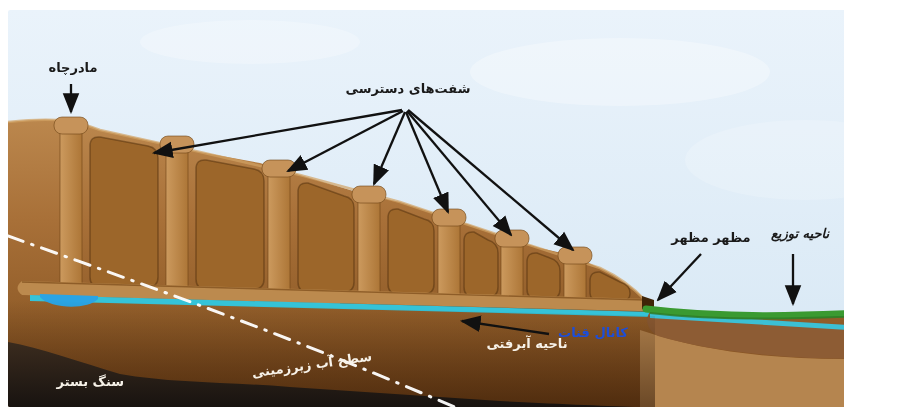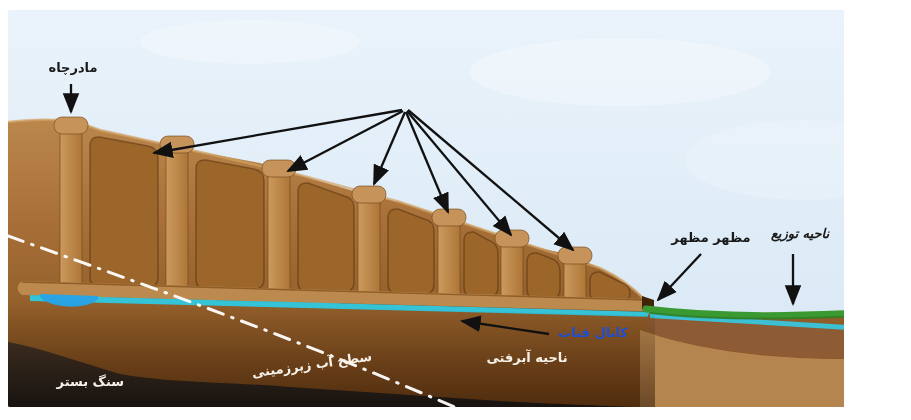--- a/index.html
+++ b/index.html
@@ -152,27 +152,28 @@
       <line x1="408" y1="110" x2="573" y2="250" marker-end="url(#ah)"></line>
       <line x1="701" y1="254" x2="658" y2="300" marker-end="url(#ah)"></line>
       <line x1="793" y1="254" x2="793" y2="304" marker-end="url(#ah)"></line>
       <line x1="549" y1="334" x2="462" y2="321" marker-end="url(#ah)"></line>
     </g>
   </g>
 </svg>
 
 <div class="lbl" style="left:30px;top:61px;width:86px;">مادرچاه</div>
 
+<div class="lbl" style="left:340px;top:82px;width:136px;">شفت‌های دسترسی</div>
 
 <div class="lbl" style="left:661px;top:231px;width:100px;">مظهر مظهر</div>
 
 <div class="lbl" style="left:752px;top:227px;width:96px;font-style:italic;">ناحیه توزیع</div>
 
 <div class="lbl dark-on-ground" style="left:548px;top:326px;width:90px;">کانال قنات</div>
 
 
-<div class="lbl light" style="left:468px;top:351px;width:118px;">ناحیه آبرفتی</div>
+<div class="lbl light" style="left:468px;top:337px;width:118px;">ناحیه آبرفتی</div>
 
 <div class="lbl light rotated" style="left:233px;top:358px;width:158px;">سطح آب زیرزمینی</div>
 
 <div class="lbl light" style="left:32px;top:375px;width:92px;text-align:right;">سنگ بستر</div>
 
 </div>
 
 </body></html>

